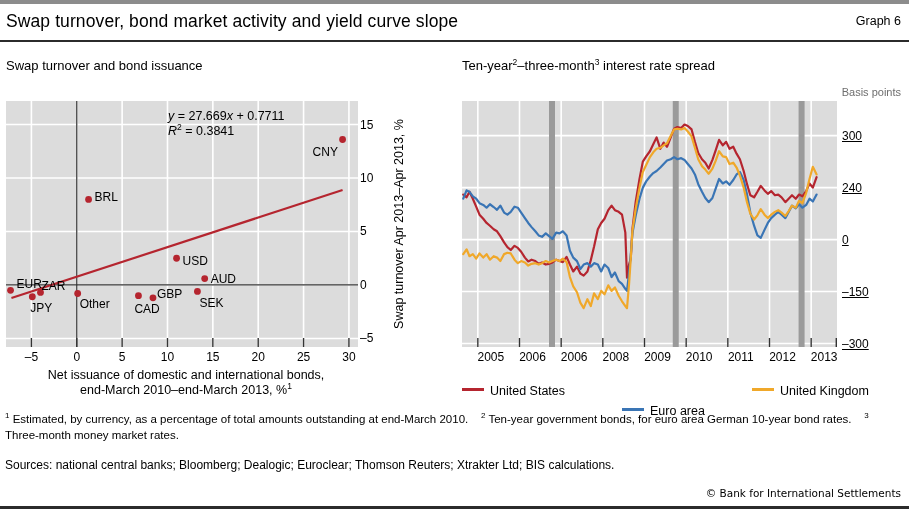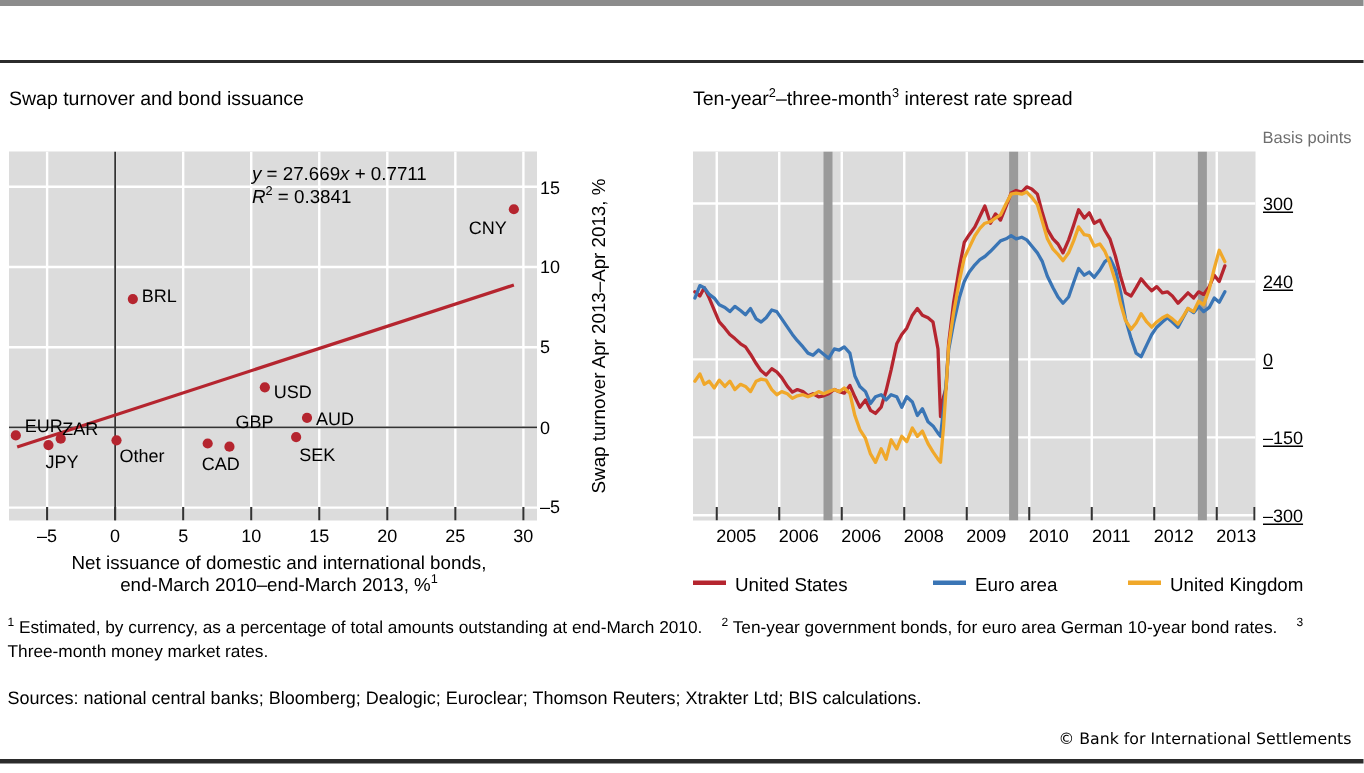--- a/index.html
+++ b/index.html
@@ -140,20 +140,24 @@
   }
   .fn-sup { font-size:8px; vertical-align:super; line-height:0; }
 </style>
 </head>
 <body>
 
 <div class="page">
 
   <div class="top-rule"></div>
 
+  <div class="title-row">
+    <div class="graph-title">Swap turnover, bond market activity and yield curve slope</div>
+    <div class="graph-number">Graph 6</div>
+  </div>
   <div class="title-rule"></div>
 
   <div class="panel-title" id="left-panel-title">Swap turnover and bond issuance</div>
 
   <div class="panel-title" id="right-panel-title"><span>Ten-year</span><span class="sup">2</span><span>–three-month</span><span class="sup">3</span><span> interest rate spread</span></div>
 
   <div class="units-label">Basis points</div>
 
   <div class="plot" id="left-plot">
     <svg id="left-svg" width="352" height="246">
@@ -191,21 +195,21 @@
         <circle cx="198.68041237113403" cy="177.54782608695652" r="3.4" fill="#b5252f"></circle>
         <circle cx="191.42268041237116" cy="190.38260869565218" r="3.4" fill="#b5252f"></circle>
         <circle cx="82.55670103092784" cy="98.4" r="3.4" fill="#b5252f"></circle>
         <circle cx="336.57731958762895" cy="38.504347826086985" r="3.4" fill="#b5252f"></circle>
       </svg>
   <div class="pt-label" style="left: 10.5361px; top: 176.313px;">EUR</div>
       <div class="pt-label" style="left: 35.4742px; top: 178.452px;">ZAR</div>
       <div class="pt-label" style="left: 24.3093px; top: 199.73px;">JPY</div>
       <div class="pt-label" style="left: 73.6701px; top: 195.522px; text-align: center;">Other</div>
       <div class="pt-label" style="left: 128.454px; top: 200.661px;">CAD</div>
-      <div class="pt-label" style="left: 150.969px; top: 173px;">GBP</div>
+      <div class="pt-label" style="left: 150.969px; top: 186px;">GBP</div>
       <div class="pt-label" style="left: 176.557px; top: 153.226px;">USD</div>
       <div class="pt-label" style="left: 204.68px; top: 170.548px;">AUD</div>
       <div class="pt-label" style="left: 193.423px; top: 195.383px;">SEK</div>
       <div class="pt-label" style="left: 88.5567px; top: 89.4px;">BRL</div>
       <div class="pt-label" style="left: 306.577px; top: 43.5043px;">CNY</div>
       <div class="eqn" style="left: 118px; top: 8px; margin-left: 44px;"><span><i>y</i> = 27.669<i>x</i> + 0.7711</span><br><span><i>R</i><span style="font-size:8.5px;vertical-align:super;line-height:0">2</span> = 0.3841</span></div>
     </div>
   <div class="ticklabels" id="left-ylabels">
       <div class="tl" style="top: 23.5304px;">15</div>
       <div class="tl" style="top: 77.0087px;">10</div>
@@ -277,21 +281,21 @@
       <div class="tl" style="left: 153.833px;">2008</div>
       <div class="tl" style="left: 195.5px;">2009</div>
       <div class="tl" style="left: 237.167px;">2010</div>
       <div class="tl" style="left: 278.833px;">2011</div>
       <div class="tl" style="left: 320.5px;">2012</div>
       <div class="tl" style="left: 362.167px;">2013</div>
     </div>
 
   <div id="legend">
       <div class="leg-item" style="left: 0px;"><span class="leg-swatch" style="background: rgb(181, 37, 47);"></span><span class="leg-text">United States</span></div>
-      <div class="leg-item" style="left: 160px;"><span class="leg-swatch" style="background: rgb(58, 117, 181);"></span><span class="leg-text">Euro area</span></div>
+      <div class="leg-item" style="left: 160px; margin-top: 20px;"><span class="leg-swatch" style="background: rgb(58, 117, 181);"></span><span class="leg-text">Euro area</span></div>
       <div class="leg-item" style="left: 290px;"><span class="leg-swatch" style="background: rgb(240, 168, 42);"></span><span class="leg-text">United Kingdom</span></div>
     </div>
 
   <div id="footnotes">
     <span class="fn-sup">1</span>
     <span>Estimated, by currency, as a percentage of total amounts outstanding at end-March 2010.</span>
     &nbsp;&nbsp;
     <span class="fn-sup">2</span>
     <span>Ten-year government bonds, for euro area German 10-year bond rates.</span>
     &nbsp;&nbsp;

